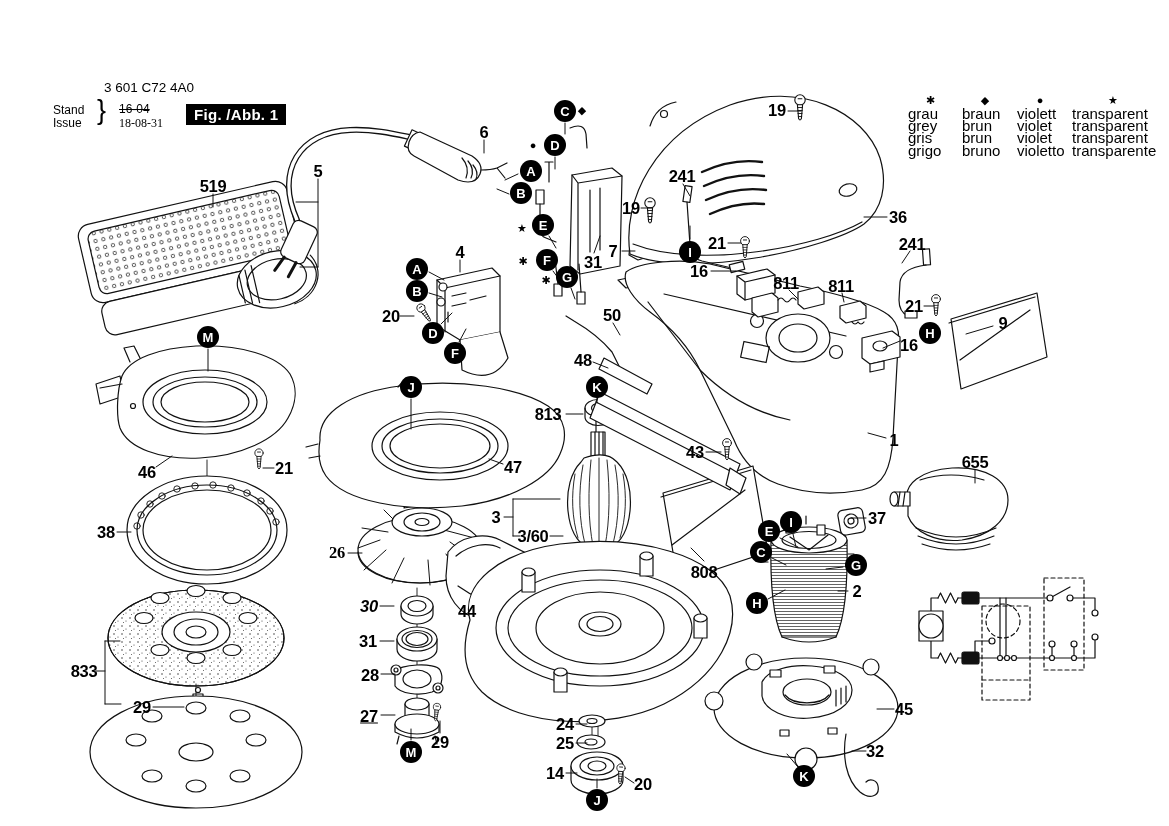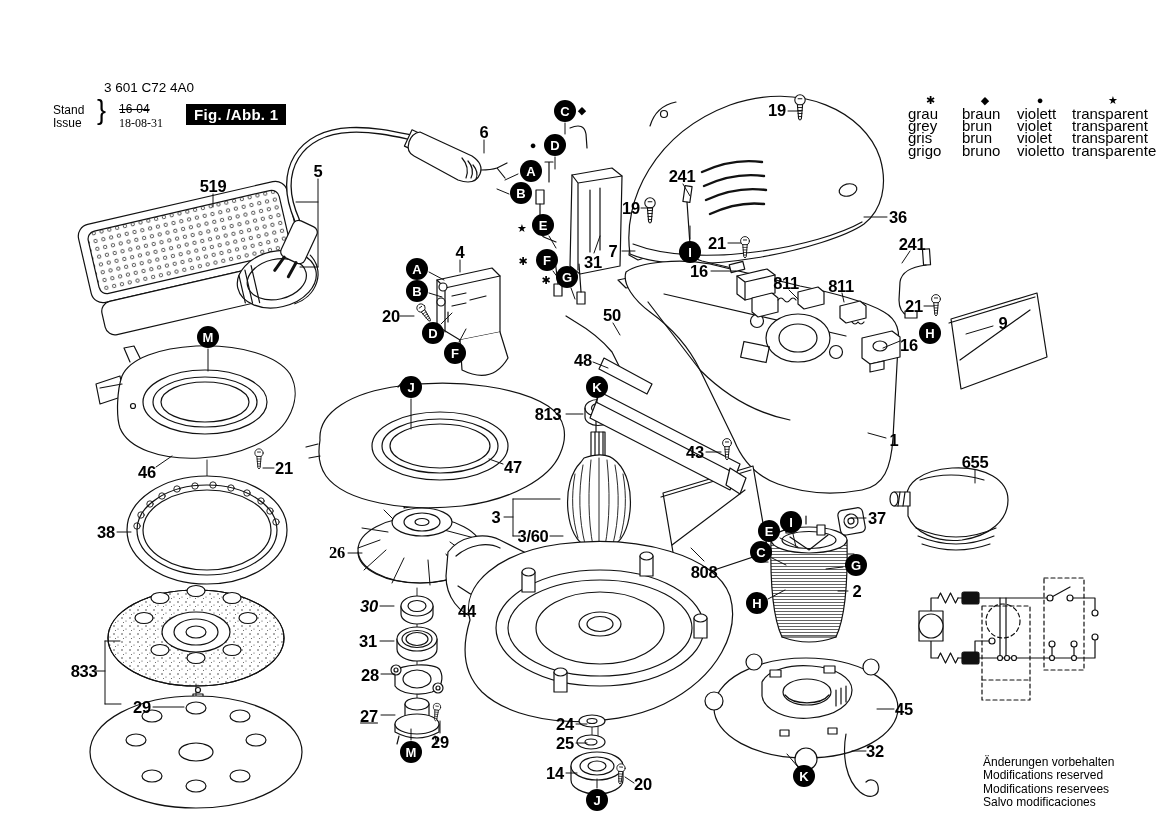--- a/index.html
+++ b/index.html
@@ -463,26 +463,20 @@
       </div>
       <div class="legend-col" style="width: 82px;">
         <div class="legend-sym">★</div>
         <div class="legend-row">transparent</div>
         <div class="legend-row">transparent</div>
         <div class="legend-row">transparent</div>
         <div class="legend-row">transparente</div>
       </div>
     </div>
 
-  <div class="footer">
-      <div class="footer-line">Änderungen vorbehalten</div>
-      <div class="footer-line">Modifications reserved</div>
-      <div class="footer-line">Modifications reservees</div>
-      <div class="footer-line">Salvo modificaciones</div>
-    </div>
 
   <div>
       <div class="part-label" style="left: 213px; top: 146px;">519</div>
       <div class="part-label" style="left: 318px; top: 131px;">5</div>
       <div class="part-label" style="left: 484px; top: 92px;">6</div>
       <div class="part-label" style="left: 460px; top: 212px;">4</div>
       <div class="part-label" style="left: 391px; top: 276px;">20</div>
       <div class="part-label" style="left: 593px; top: 222px;">31</div>
       <div class="part-label" style="left: 613px; top: 211px;">7</div>
       <div class="part-label" style="left: 631px; top: 168px;">19</div>

